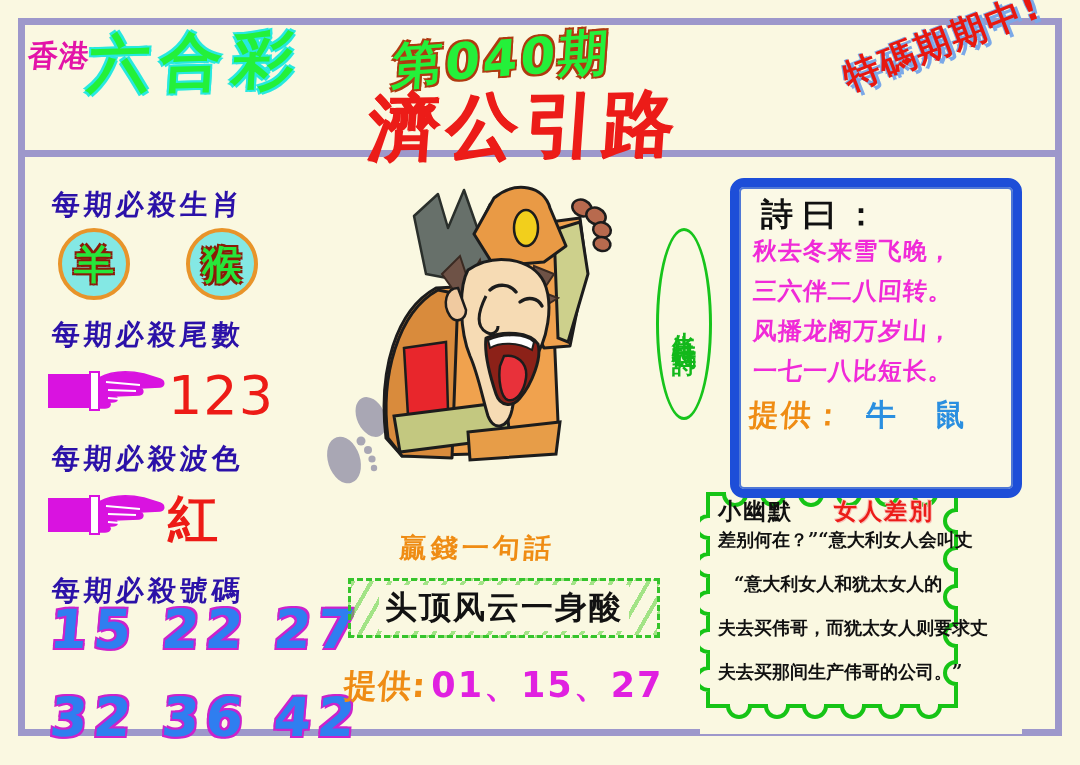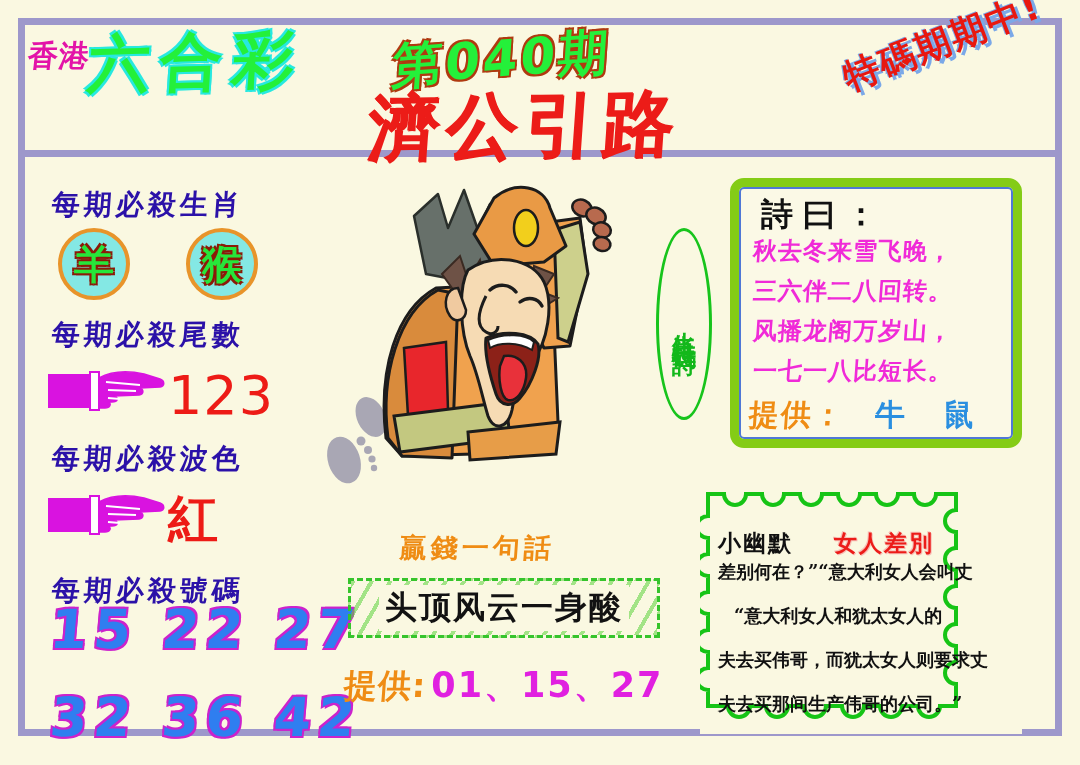--- a/index.html
+++ b/index.html
@@ -160,22 +160,22 @@
     display:flex;align-items:center;justify-content:center;
     background:#faf8e1;z-index:3;box-sizing:border-box;
   }
   .oval-text{
     writing-mode:vertical-rl;
     font-size:24px;font-weight:bold;color:#13b81b;letter-spacing:5px;
   }
 
   
   .poem-box{
-    position:absolute;left:730px;top:178px;width:292px;height:270px;
-    border:9px solid #84cc16;border-radius:14px;box-sizing:border-box;
+    position:absolute;left:730px;top:178px;width:292px;height:320px;
+    border:9px solid #1d4ed8;border-radius:14px;box-sizing:border-box;
     background:#fbf9e6;z-index:2;
     box-shadow:inset 0 0 0 2px #4f78d6;
   }
   .poem-head{
     position:absolute;left:22px;top:6px;
     font-size:32px;font-weight:bold;color:#111;letter-spacing:10px;
   }
   .poem-line{
     position:absolute;left:14px;
     font-size:24px;font-weight:bold;color:#f02ad8;
@@ -185,30 +185,30 @@
   .pl1{top:88px;}
   .pl2{top:128px;}
   .pl3{top:168px;}
   .poem-credit{position:absolute;left:10px;top:208px;white-space:nowrap;}
   .pc-lbl{
     font-size:30px;font-weight:bold;color:#ef8c14;letter-spacing:2px;
     display:inline-block;transform:skewX(-4deg);
   }
   .pc-val{
     font-size:30px;font-weight:bold;color:#2a8fe0;letter-spacing:14px;
-    display:inline-block;margin-left:25px;
+    display:inline-block;margin-left:16px;
   }
 
   
   .joke-box{
     position:absolute;left:700px;top:486px;width:322px;height:248px;
     background:#faf8e1;box-sizing:border-box;
   }
   .joke-scallop{position:absolute;inset:0;}
-  .joke-inner{position:absolute;left:18px;top:10px;right:16px;bottom:12px;margin-top:32px;}
+  .joke-inner{position:absolute;left:18px;top:10px;right:16px;bottom:12px;}
   .joke-title{
     font-size:23px;font-weight:bold;color:#111;letter-spacing:2px;
     display:inline-block;
   }
   .joke-subtitle{
     font-size:23px;font-weight:bold;color:#ec1c18;letter-spacing:2px;
     display:inline-block;margin-left:36px;
     text-shadow:-1px -1px 0 #f7c0b8, 1px 1px 0 #f7c0b8;
   }
   .joke-body{margin-top:4px;}

